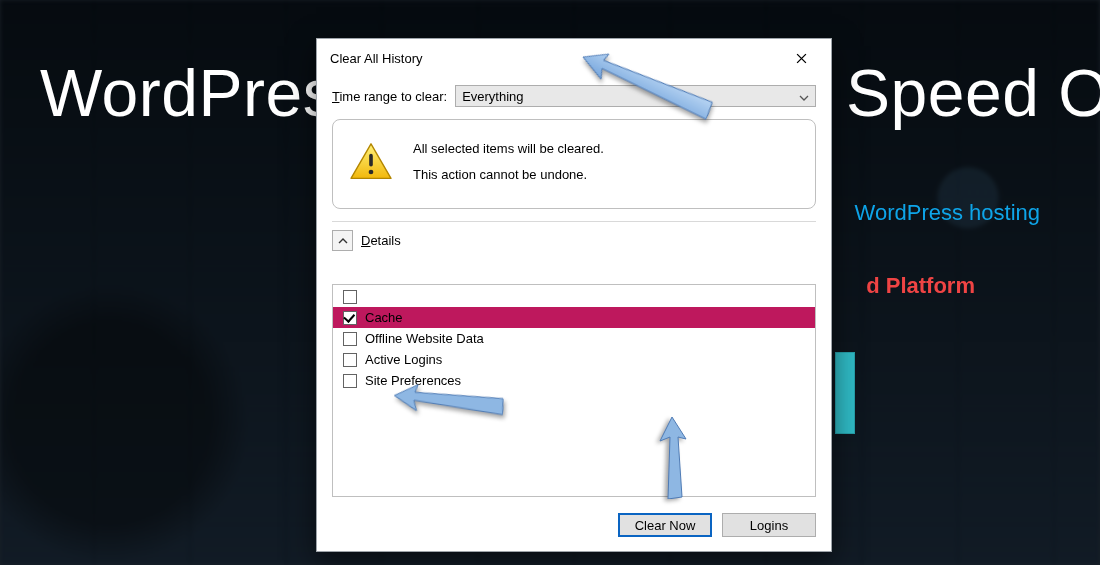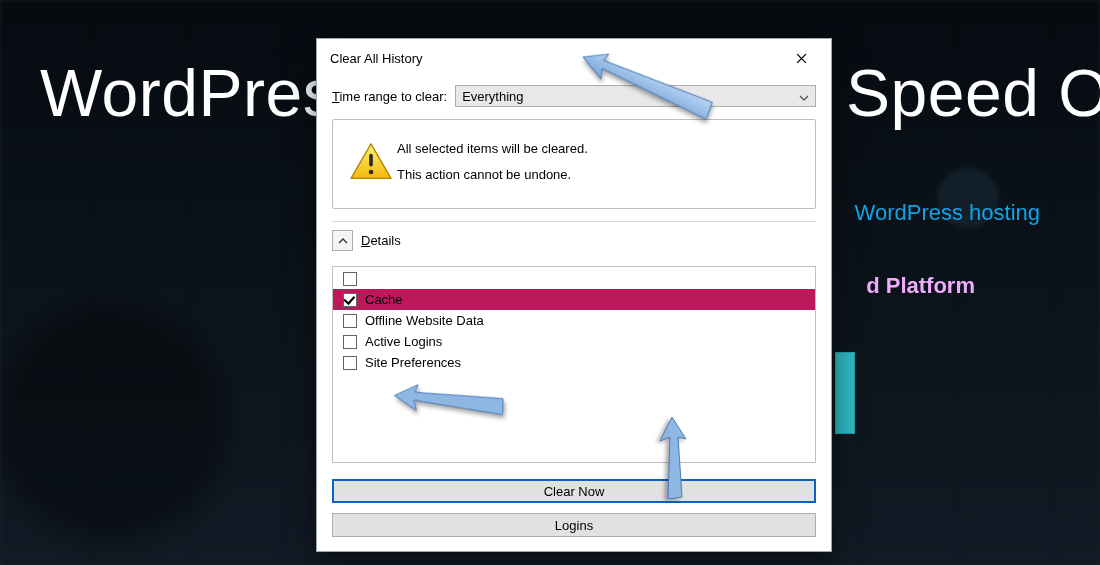--- a/index.html
+++ b/index.html
@@ -28,21 +28,21 @@
   .hero {
     position: absolute; left: 40px; top: 55px; right: 20px;
     color: #fff; font-size: 66px; font-weight: 400; white-space: nowrap;
     letter-spacing: .5px;
   }
   .hero-sub {
     position: absolute; right: 60px; top: 200px; color: #0ea5e9;
     font-size: 22px; text-align: center;
   }
   .hero-sub2 {
-    position: absolute; right: 125px; top: 273px; color: #f0abfc;
+    position: absolute; right: 125px; top: 273px; color: #ef4444;
     font-size: 22px; font-weight: 700;
   }
   .cta {
     position: absolute; right: 245px; top: 352px; width: 20px; height: 82px;
     background: #2fb9c4; border: 1px solid #269ea8;
   }
   
   .dialog {
     position: absolute; left: 316px; top: 38px; width: 516px; height: 514px;
     background: #fff; border: 1px solid #9ea4aa;
@@ -61,30 +61,30 @@
   .body { padding: 8px 15px 14px; display:flex; flex-direction:column; gap:12px; flex:1; }
   .row { display:flex; align-items:center; gap:8px; font-size:13px; }
   .lbl .u { text-decoration: underline; }
   .select {
     flex:1; height:22px; border:1px solid #adadad; background:#e8e8e8;
     display:flex; align-items:center; justify-content:space-between;
     padding:0 6px; font-size:13px; cursor:pointer;
   }
   .select .chev { color:#4a4a4a; }
   .warn {
-    border:1px solid #bfbfbf; border-radius:2px; padding:16px 16px 20px;
-    display:flex; gap:4px; align-items:center;
+    border:1px solid #bfbfbf; border-radius:8px; padding:16px 16px 20px;
+    display:flex; gap:20px; align-items:center;
   }
   .tri {
     width:44px; height:40px; position:relative;
   }
   .tri svg{width:100%;height:100%}
   .warn-txt { font-size:13px; line-height:2; }
   .details-hdr {
-    display:flex; align-items:center; gap:8px; padding:3px 0;
+    display:flex; align-items:center; gap:8px; padding:21px 0;
     border-top:1px solid #d9d9d9; padding-top:8px;
   }
   .toggle {
     width:21px; height:21px; border:1px solid #adadad; background:#f4f4f4;
     display:flex; align-items:center; justify-content:center; cursor:pointer;
   }
   .toggle svg{width:10px;height:10px}
   .det-lbl{ font-size:13px; }
   .det-lbl .u { text-decoration: underline; }
   .list {
@@ -96,21 +96,21 @@
   }
   .item.sel { background:#be185d; }
   .cb {
     width:14px; height:14px; border:1px solid #636363; background:#fff;
     display:flex; align-items:center; justify-content:center;
   }
   .cb.chk::after{
     content:""; width:8px; height:5px; border:2px solid #000;
     border-top:none; border-right:none; transform:rotate(-48deg) translate(0,-1px);
   }
-  .btns { display:flex; justify-content:flex-end; gap:10px; padding-top:4px;flex-direction:column; }
+  .btns { display:flex; justify-content:flex-end; gap:10px; padding-top:4px; }
   .btn {
     min-width:94px; height:24px; border:1px solid #adadad; background:#e1e1e1;
     font-size:13px; cursor:pointer; display:flex; align-items:center; justify-content:center;
   }
   .btn.primary { border:2px solid #0a64c2; }
   
   .arrow {
     position:absolute; width:90px; height:50px; pointer-events:none;
     filter: drop-shadow(2px 3px 2px rgba(0,0,0,.35));
   }

